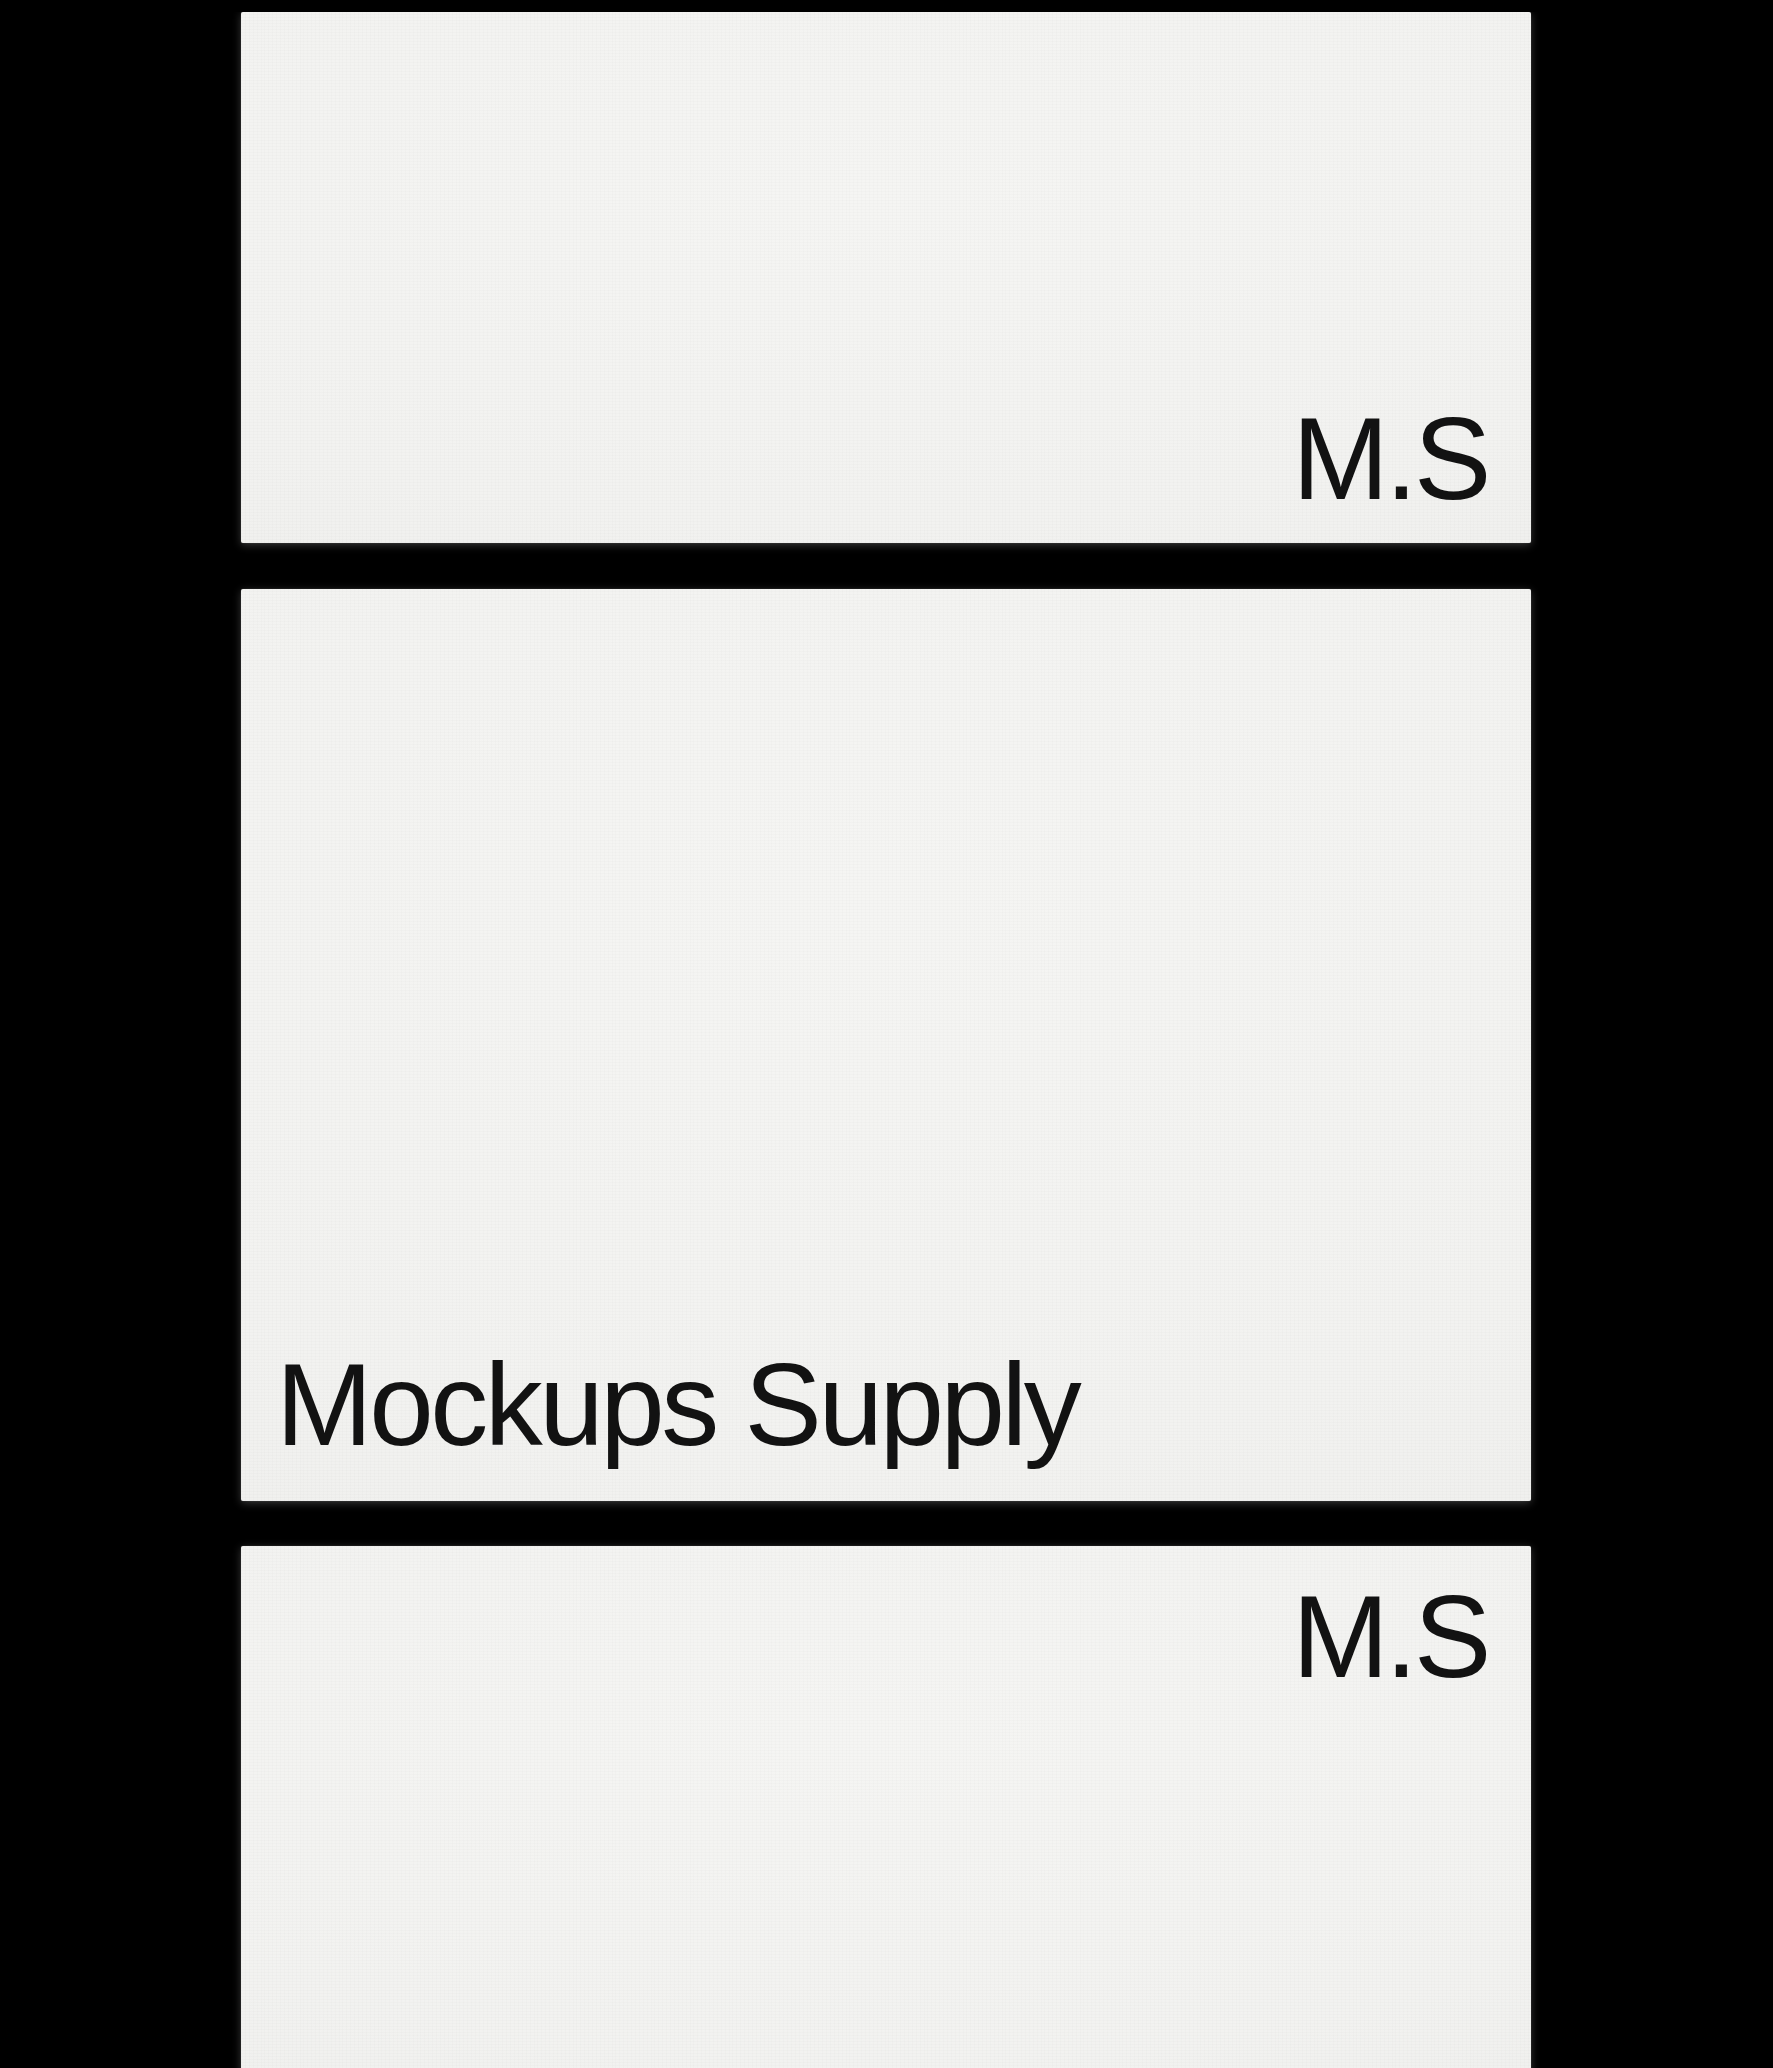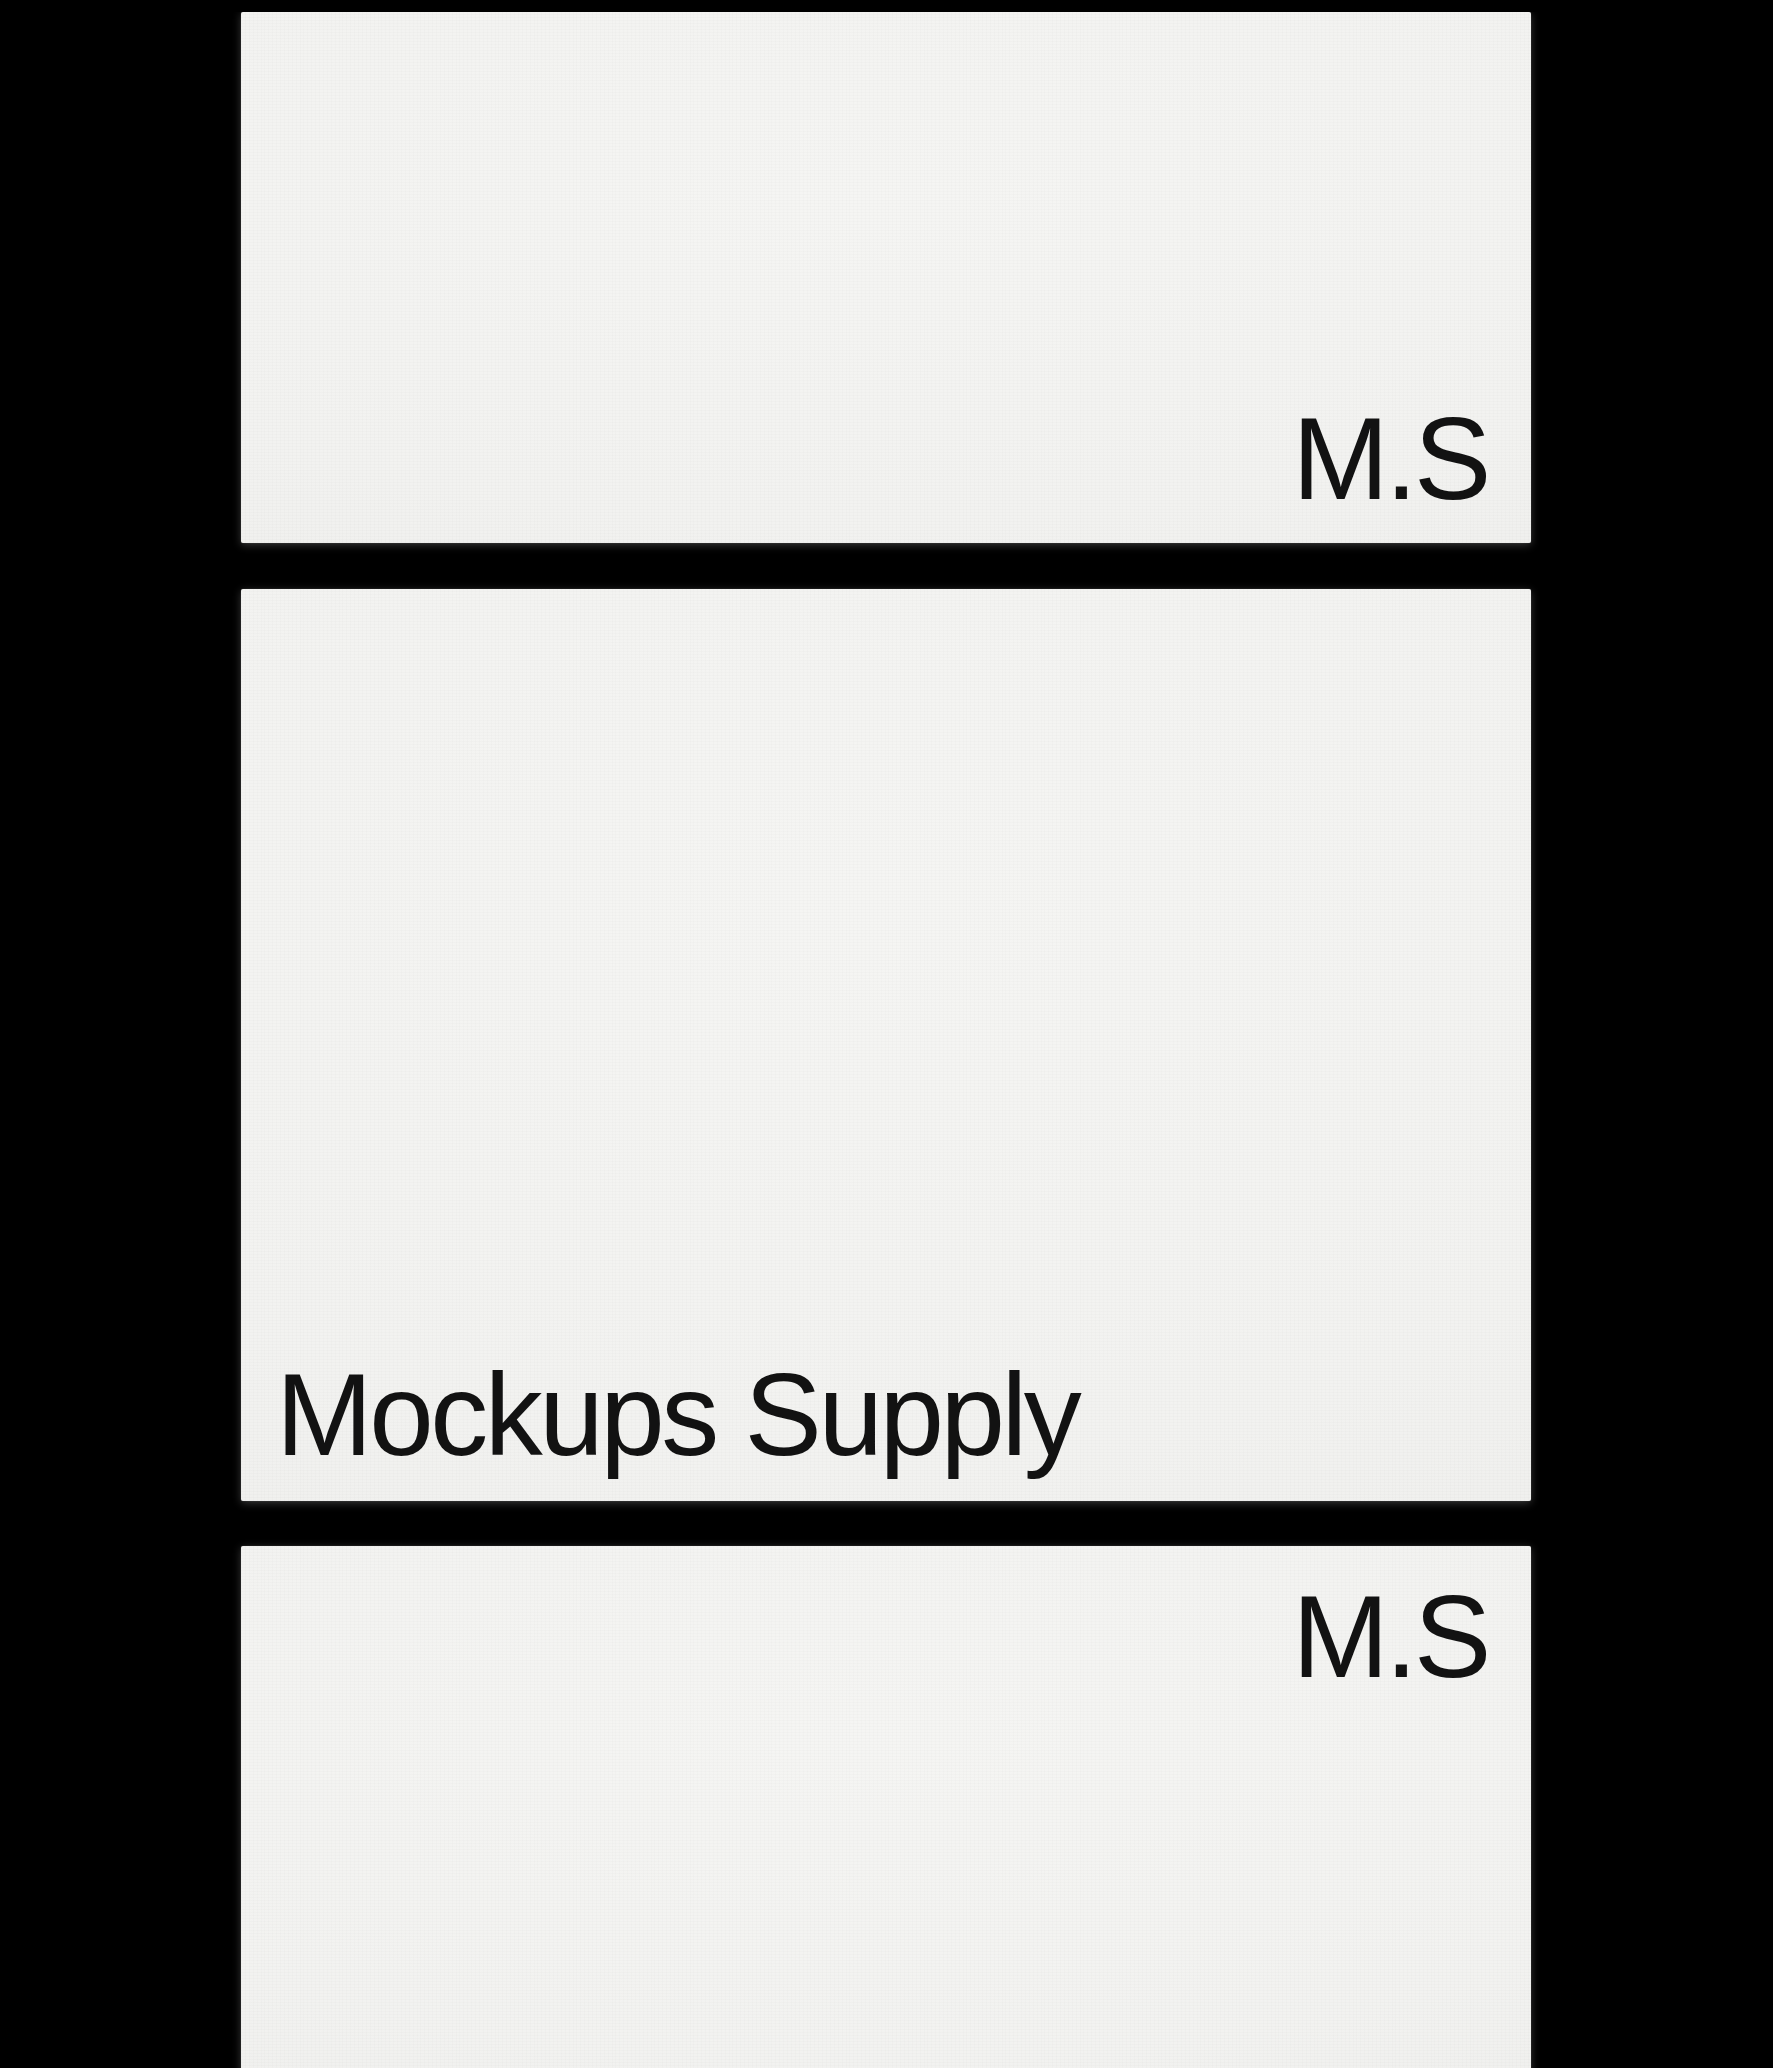--- a/index.html
+++ b/index.html
@@ -53,21 +53,21 @@
     color: #121212;
     white-space: nowrap;
     z-index: 2;
   }
   .card-top .brand-text {
     right: 43px;
     bottom: 25.6px;
   }
   .card-middle .brand-text {
     left: 35px;
-    bottom: 28px;
+    bottom: 38px;
   }
   .card-bottom .brand-text {
     right: 43px;
     top: 33px;
   }
 </style>
 </head>
 <body>
 
 <div class="stage">

